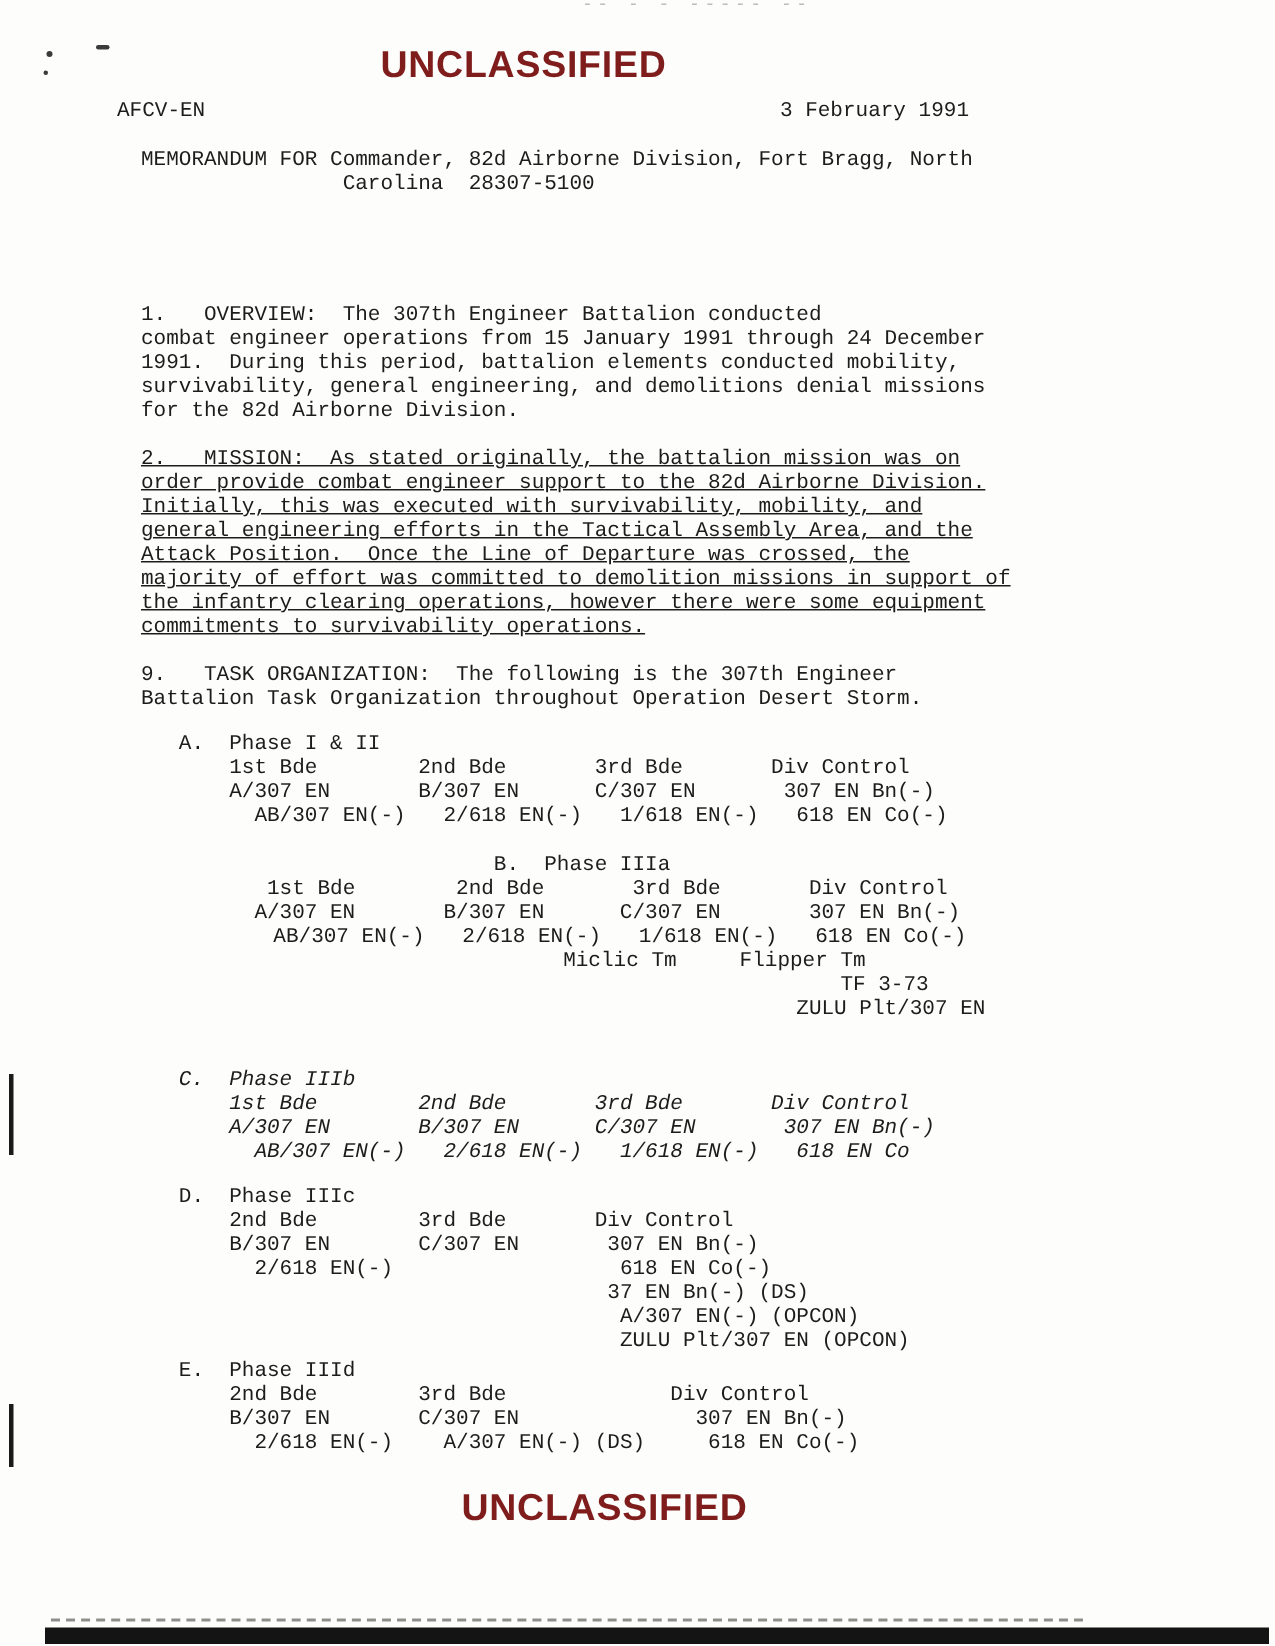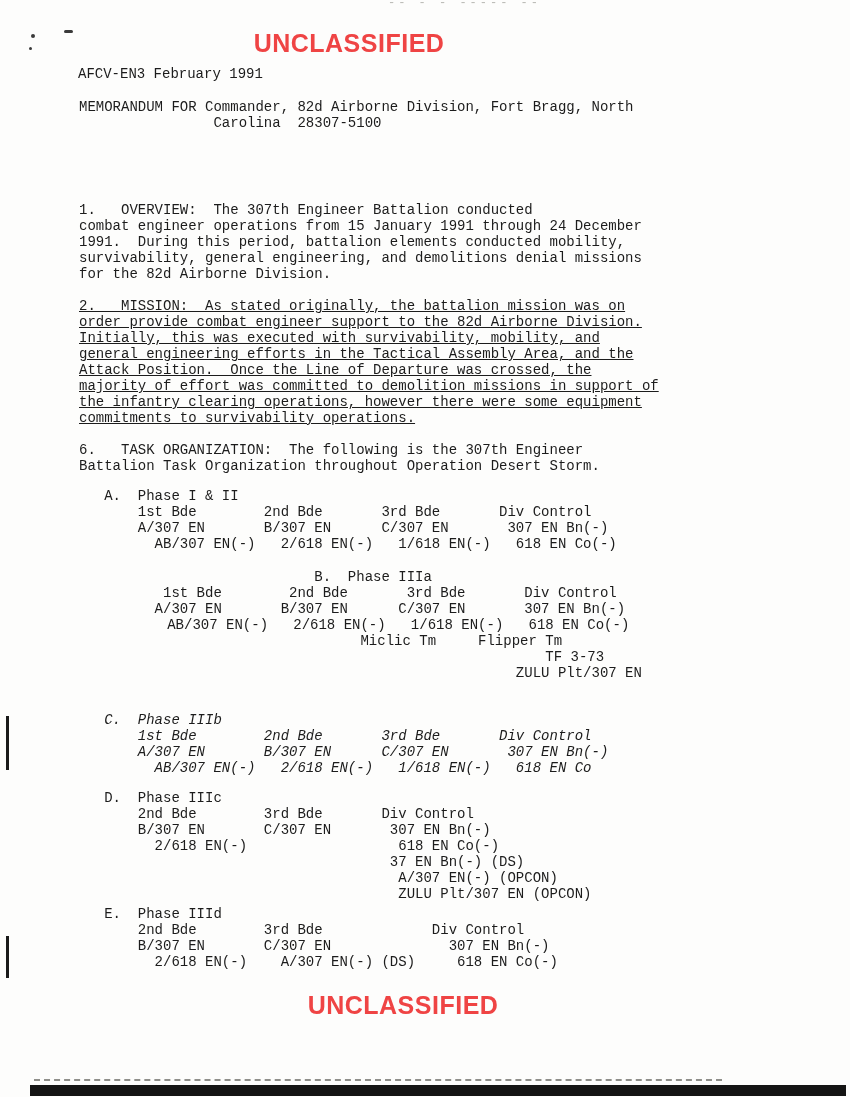--- a/index.html
+++ b/index.html
@@ -13,34 +13,34 @@
     font-family: "Liberation Mono", "DejaVu Sans Mono", monospace;
     color: #1c1c1c;
   }
   .classification {
     position: absolute;
     margin: 0;
     font-family: "Liberation Sans", sans-serif;
     font-weight: 700;
     font-size: 25px;
     letter-spacing: 0.5px;
-    color: #ef4444;
+    color: #7f1d1d;
   }
   .classification.top { top: 29px; left: 0; width: 698px; text-align: center; }
   .classification.bottom { top: 991px; left: 104px; width: 598px; text-align: center; }
   .header-row {
     position: absolute;
     top: 66px; left: 78px; width: 568px;
-    display: flex; 
+    display: flex; justify-content: space-between;
     font-size: 14px; line-height: 16px;
   }
   pre {
     margin: 0;
     position: absolute;
-    left: 79px;
+    left: 94px;
     font-family: "Liberation Mono", "DejaVu Sans Mono", monospace;
     font-size: 14px;
     line-height: 16px;
     white-space: pre;
     color: #1c1c1c;
   }
   .memo      { top: 99px; }
   .subject   { top: 148px; }
   .para-1    { top: 202px; }
   .para-2    { top: 298px; text-decoration: underline; }
@@ -102,21 +102,21 @@
 
   <pre class="para-2">2.   MISSION:  As stated originally, the battalion mission was on
 order provide combat engineer support to the 82d Airborne Division.
 Initially, this was executed with survivability, mobility, and
 general engineering efforts in the Tactical Assembly Area, and the
 Attack Position.  Once the Line of Departure was crossed, the
 majority of effort was committed to demolition missions in support of
 the infantry clearing operations, however there were some equipment
 commitments to survivability operations.</pre>
 
-  <pre class="para-3">6.   TASK ORGANIZATION:  The following is the 307th Engineer
+  <pre class="para-3">9.   TASK ORGANIZATION:  The following is the 307th Engineer
 Battalion Task Organization throughout Operation Desert Storm.</pre>
 
   <pre class="block-a">   A.  Phase I &amp; II
        1st Bde        2nd Bde       3rd Bde       Div Control
        A/307 EN       B/307 EN      C/307 EN       307 EN Bn(-)
          AB/307 EN(-)   2/618 EN(-)   1/618 EN(-)   618 EN Co(-)</pre>
 
   <pre class="block-b">   B.  Phase IIIa
        1st Bde        2nd Bde       3rd Bde       Div Control
        A/307 EN       B/307 EN      C/307 EN       307 EN Bn(-)

